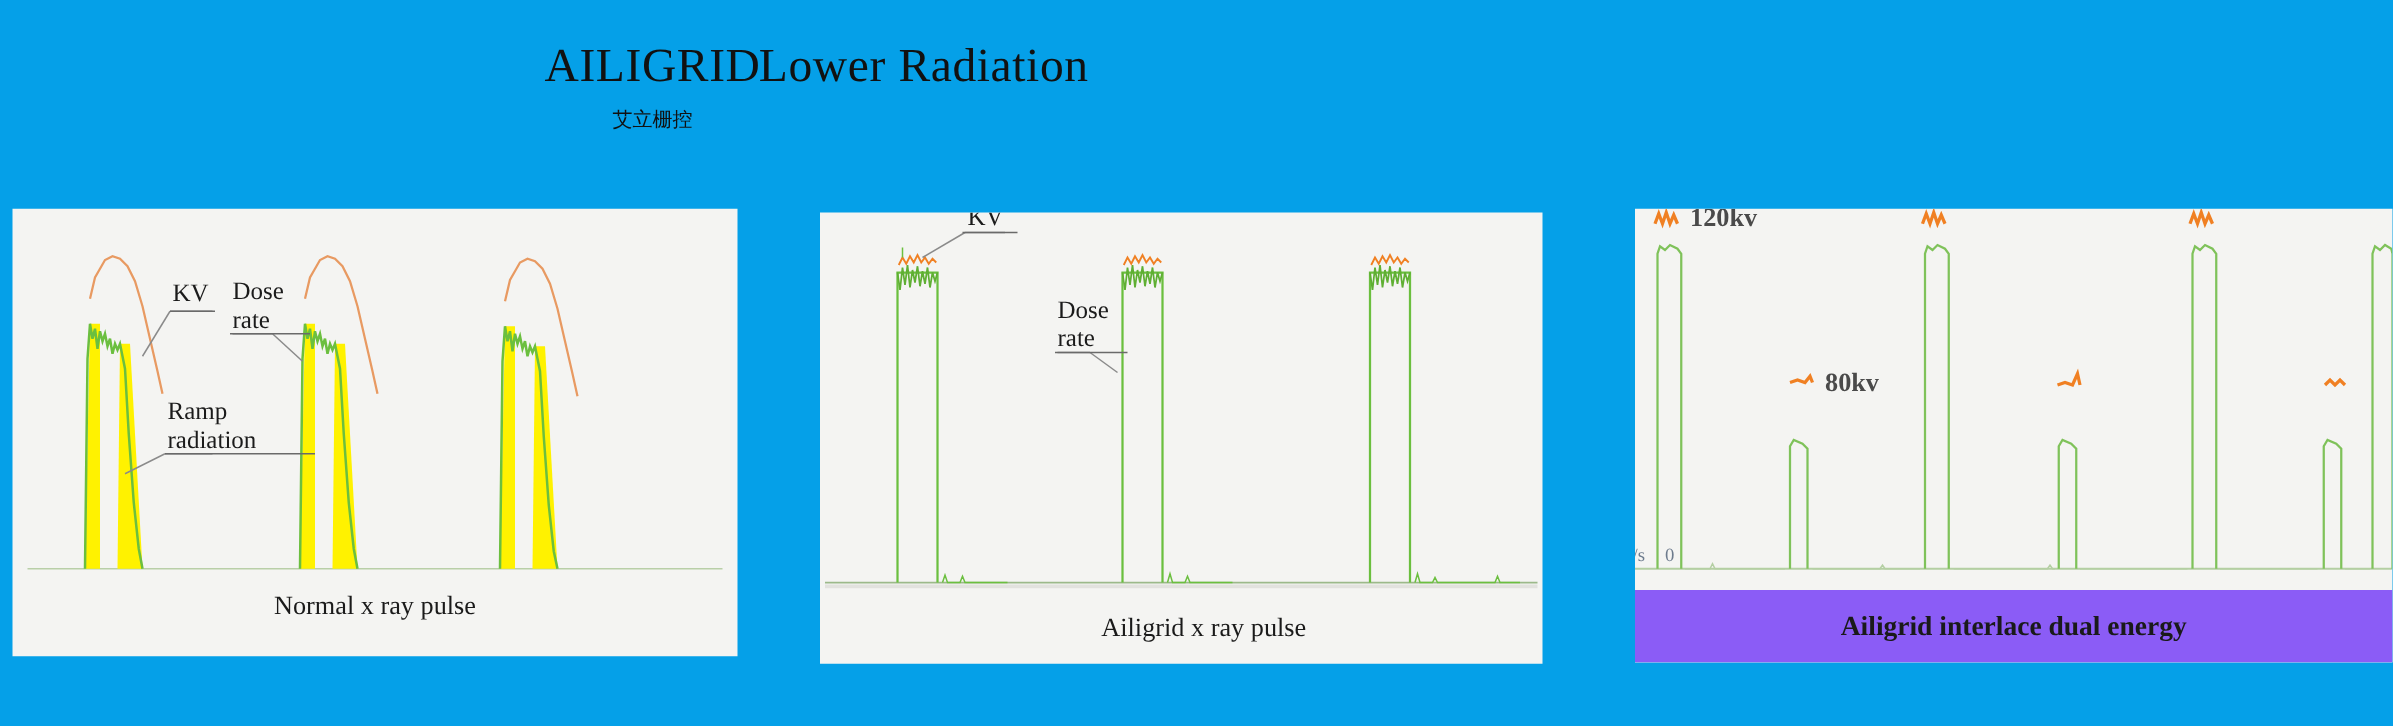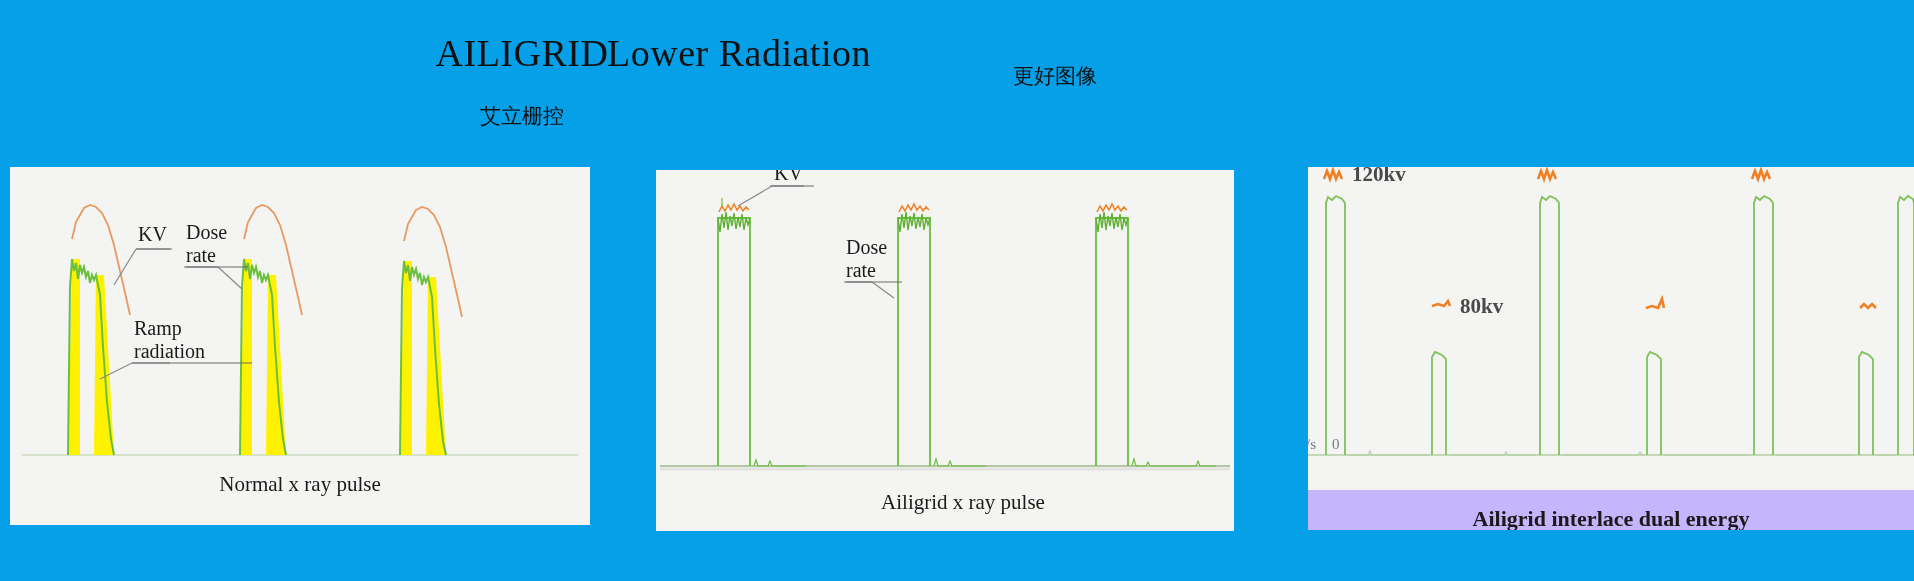--- a/index.html
+++ b/index.html
@@ -15,21 +15,21 @@
     position:absolute;left:0;top:24px;width:1914px;height:100px;
   }
   .hdr-group{position:absolute;text-align:center;}
   .hdr-en{
     font-family:"Liberation Serif", serif;
     font-size:38px;color:#111;line-height:1.05;
     white-space:nowrap;font-weight:400;letter-spacing:.5px;
   }
   .hdr-cn{
     font-family:"DejaVu Sans", sans-serif;
-    font-size:21px;color:#111;margin-top:28px;white-space:nowrap;
+    font-size:16px;color:#111;margin-top:12px;white-space:nowrap;
     font-weight:400;
   }
   #hdr0{left:432px;top:10px;width:180px;}
   #hdr1{left:594px;top:10px;width:290px;}
   #hdr2{left:930px;top:10px;width:250px;}
 
   
   .panel{
     position:absolute;
     background:#f4f4f2;
@@ -45,21 +45,21 @@
   .caption{
     position:absolute;left:0;width:100%;
     text-align:center;
     font-family:"Liberation Serif", serif;
     color:#1a1a1a;
     font-size:21px;
   }
   #cap0{top:305px;text-align:center;}
   #cap1{top:320px;margin-left:18px;}
   #cap2{
-    top:323px;height:58px;background:#c4b5fd;
+    top:305px;height:58px;background:#8b5cf6;
     font-weight:bold;font-size:22px;line-height:58px;
   }
 
   
   .anno{
     font-family:"Liberation Serif", serif;
     font-size:20px;fill:#1b1b1b;
   }
   .kvlabel{
     font-family:"Liberation Serif", serif;
@@ -80,21 +80,20 @@
   <div class="hdr-group" id="hdr0">
     <div class="hdr-en">AILIGRID</div>
     <div class="hdr-cn">艾立栅控</div>
   </div>
 
   <div class="hdr-group" id="hdr1">
     <div class="hdr-en">Lower Radiation</div>
   </div>
 
   <div class="hdr-group" id="hdr2">
-    <div class="hdr-cn">更好图像</div>
   </div>
 
 </div>
 
 <div class="panel" id="panel0">
   <div class="plot" style="height:305px">
     <svg viewBox="0 0 580 305" preserveAspectRatio="none" xmlns="http://www.w3.org/2000/svg">
 
       <line x1="12" y1="288" x2="568" y2="288" stroke="#b9cfa8" stroke-width="1.2"></line>
 

